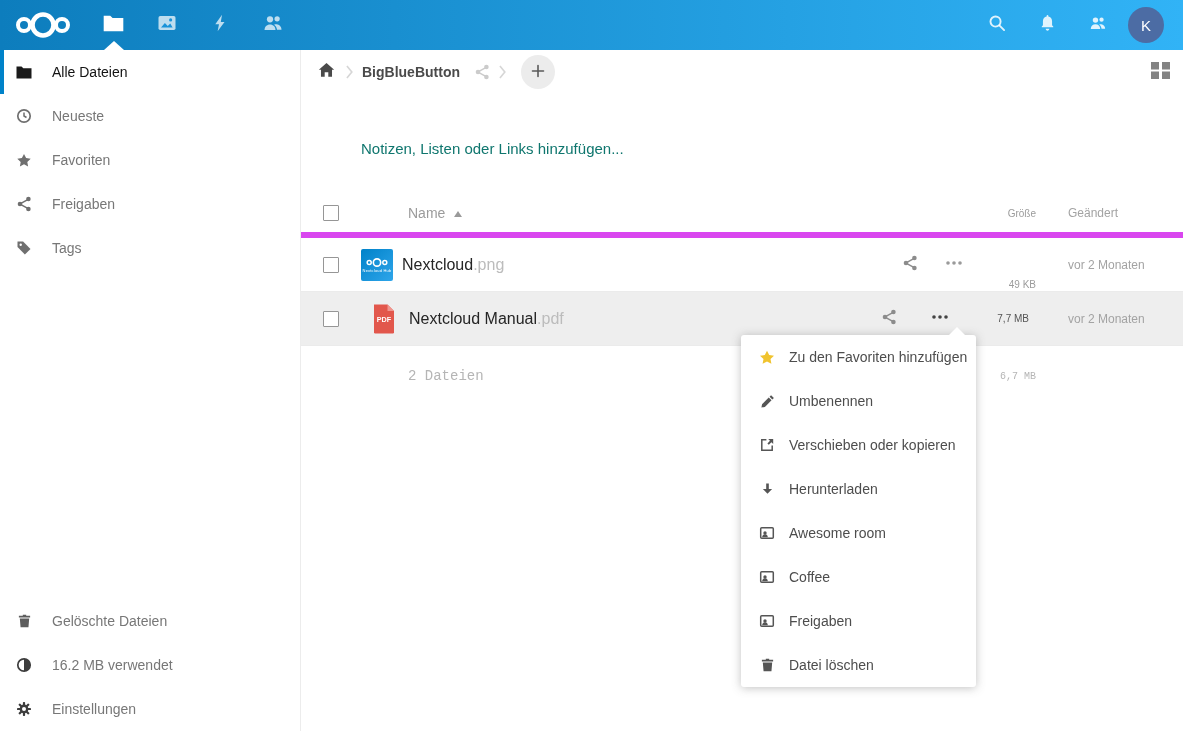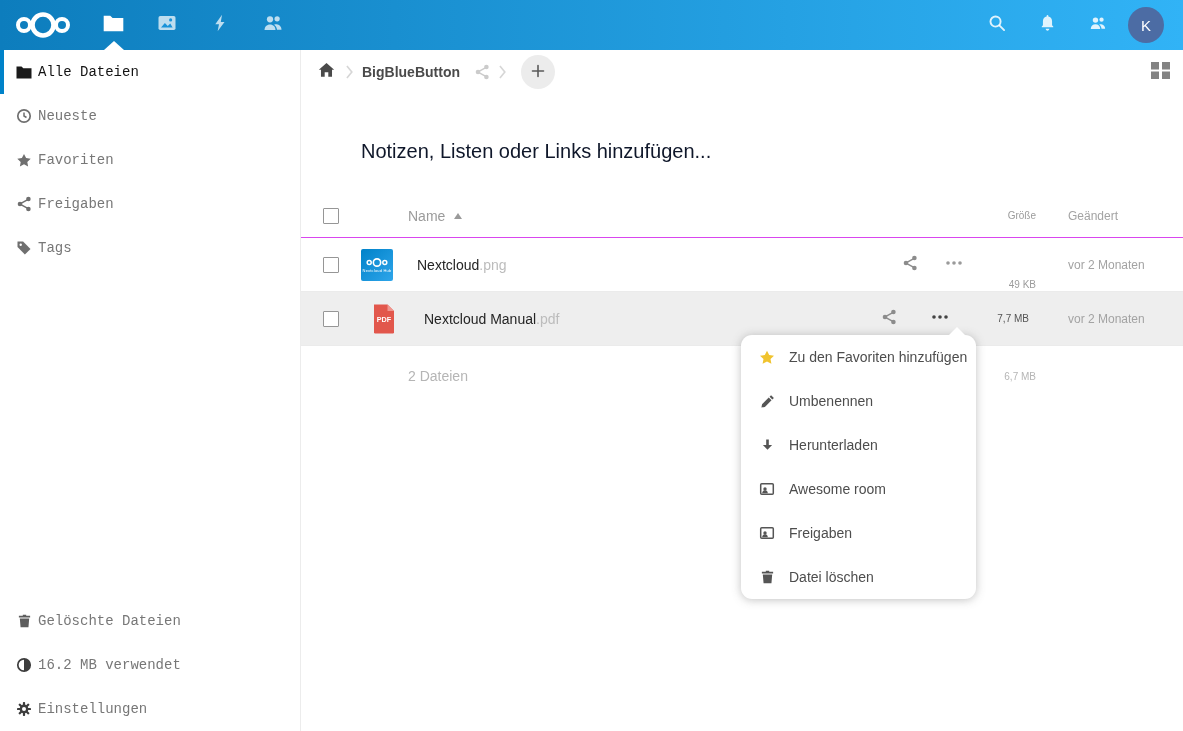--- a/index.html
+++ b/index.html
@@ -34,22 +34,22 @@
     margin:0 19px 0 6px; cursor:pointer;
   }
 
   
   .sidebar {
     position:absolute; top:50px; left:0; bottom:0; width:301px;
     background:#fff; border-right:1px solid #ececec;
     display:flex; flex-direction:column; z-index:10;
   }
   .nav-item {
-    height:44px; display:flex; align-items:center; padding-left:16px; gap:6px;
-    font-size:14px; color:#777; cursor:pointer; position:relative;font-family:Liberation Mono, monospace;
+    height:44px; display:flex; align-items:center; padding-left:16px; gap:20px;
+    font-size:14px; color:#777; cursor:pointer; position:relative;
   }
   .nav-item.active { color:#131313; }
   .nav-item.active::before {
     content:""; position:absolute; left:0; top:0; bottom:0; width:4px; background:#0082c9;
   }
   .nav-item.active { padding-left:16px; }
   .nav-item .nicon { width:16px; height:16px; display:flex; align-items:center; justify-content:center; }
   .side-footer { margin-top:auto; padding-bottom:0; }
 
   
@@ -63,59 +63,59 @@
   .addbtn {
     width:34px; height:34px; border-radius:50%; background:#ececec; border:none;
     display:flex; align-items:center; justify-content:center; cursor:pointer; margin-left:6px;
   }
   .viewtoggle {
     position:absolute; top:5px; right:6px; width:34px; height:34px; border:none; background:transparent;
     display:flex; align-items:center; justify-content:center; cursor:pointer;
   }
 
   .workspace { padding:46px 0 0 60px; height:100px; }
-  .workspace .ph { font-size:20px; color:#0f172a; cursor:text; }
+  .workspace .ph { font-size:15px; color:#0f766e; cursor:text; }
 
   
   .filelist { margin-top:0; }
   .lrow { display:flex; align-items:center; }
-  .lhead { height:44px; border-bottom:1px solid #d946ef; color:#9b9b9b; font-size:14px;justify-content:flex-end; }
+  .lhead { height:44px; border-bottom:6px solid #d946ef; color:#9b9b9b; font-size:14px;justify-content:flex-end; }
   .frow  { height:54px; border-bottom:1px solid #ebebeb; }
   .frow.selected { background:#eeeeee;gap:7px; }
   .col-check { width:60px; display:flex; align-items:center; justify-content:center; }
   .cb {
     width:16px; height:16px; border:1px solid #969696; border-radius:1px; background:#fff; cursor:pointer;
   }
   .col-name { flex:1; display:flex; align-items:center; min-width:0; cursor:pointer; }
   .hname { padding-left:47px; display:flex; align-items:center; gap:9px; cursor:pointer; }
   .sort-asc {
     width:0; height:0; border-left:4px solid transparent; border-right:4px solid transparent;
     border-bottom:6px solid #9a9a9a; margin-top:1px;
   }
   .thumb {
     width:32px; height:32px; border-radius:2px; flex:none; position:relative;
     display:flex; flex-direction:column; align-items:center; justify-content:center; cursor:pointer;
   }
   .thumb.png { background:linear-gradient(135deg,#0082c9 0%,#2ea5ea 100%); }
   .thumbcap { font-size:4px; color:#fff; line-height:4px; margin-top:1px; letter-spacing:.2px; }
-  .fname { margin-left:24px; font-size:14px; color:#252525; white-space:nowrap; }
+  .fname { margin-left:9px; font-size:16px; color:#252525; white-space:nowrap; }
   .fname .ext { color:#bcbcbc; }
   .col-share, .col-dots { width:44px; display:flex; align-items:center; justify-content:center; }
   .iconbtn { background:transparent; border:none; width:34px; height:34px; display:flex; align-items:center; justify-content:center; cursor:pointer; }
   .col-size { width:84px; display:flex; justify-content:flex-end; padding-right:24px; font-size:10px; }
   .size-light { color:#9b9b9b;margin-top:40px; }
   .size-dark  { color:#545454; }
   .col-modified { width:123px; padding-left:8px; font-size:12px; color:#a3a3a3; }
-  .summary { height:60px; color:#b5b5b5; font-size:14px; }
+  .summary { height:60px; color:#b5b5b5; font-size:14px;font-family:Liberation Mono, monospace; }
   .summary .col-name { padding-left:47px; cursor:default; }
 
   
   .popovermenu {
     position:absolute; left:741px; top:335px; width:235px; background:#fff;
-    border-radius:11px; box-shadow:0 1px 10px rgba(77,77,77,.35); z-index:40;
+    border-radius:3px; box-shadow:0 1px 10px rgba(77,77,77,.35); z-index:40;
   }
   .pm-arrow {
     position:absolute; top:-8px; right:11px; width:0; height:0;
     border-left:8px solid transparent; border-right:8px solid transparent; border-bottom:8px solid #fff;
   }
   .pm-item {
     height:44px; display:flex; align-items:center; padding-left:18px; gap:14px;
     font-size:14px; color:#4d4d4d; cursor:pointer; white-space:nowrap;
   }
   .pm-item .micon { width:16px; height:16px; flex:none; display:flex; align-items:center; justify-content:center; }
@@ -490,20 +490,29 @@
 
   <div class="pm-item">
     <span class="micon">
       <svg width="15" height="15" viewBox="0 0 16 16">
           <path fill="#555555" d="M11.8 1.2l3 3-1.6 1.6-3-3zM9.3 3.7l3 3-7.1 7.1-3.7.7.7-3.7z"></path>
         </svg>
     </span>
     <span>Umbenennen</span>
   </div>
 
+  <div class="pm-item">
+    <span class="micon">
+      <svg width="16" height="16" viewBox="0 0 16 16">
+        <path d="M13.2 8.6v4.6H2.8V2.8h4.6" fill="none" stroke="#555555" stroke-width="1.5"></path>
+        <path fill="#555555" d="M9.2 2h5v5l-1.8-1.8-2.6 2.6-1.4-1.4 2.6-2.6z"></path>
+      </svg>
+    </span>
+    <span>Verschieben oder kopieren</span>
+  </div>
 
   <div class="pm-item">
     <span class="micon">
       <svg width="15" height="15" viewBox="0 0 16 16">
           <path fill="#555555" d="M6.6 1.5h2.8v6h3.5L8 12.6 3.1 7.5h3.5z"></path>
         </svg>
     </span>
     <span>Herunterladen</span>
   </div>
 
@@ -511,29 +520,39 @@
     <span class="micon">
       <svg width="16" height="16" viewBox="0 0 16 16">
         <rect x="1.7" y="2.7" width="12.6" height="10.6" rx="1" fill="none" stroke="#555555" stroke-width="1.5"></rect>
         <circle cx="6" cy="8" r="1.7" fill="#555555"></circle>
         <path d="M3.2 12.2c0-1.7 1.2-2.9 2.8-2.9s2.8 1.2 2.8 2.9z" fill="#555555"></path>
       </svg>
     </span>
     <span>Awesome room</span>
   </div>
 
-
   <div class="pm-item">
     <span class="micon">
       <svg width="16" height="16" viewBox="0 0 16 16">
         <rect x="1.7" y="2.7" width="12.6" height="10.6" rx="1" fill="none" stroke="#555555" stroke-width="1.5"></rect>
         <circle cx="6" cy="8" r="1.7" fill="#555555"></circle>
         <path d="M3.2 12.2c0-1.7 1.2-2.9 2.8-2.9s2.8 1.2 2.8 2.9z" fill="#555555"></path>
       </svg>
     </span>
+    <span>Coffee</span>
+  </div>
+
+  <div class="pm-item">
+    <span class="micon">
+      <svg width="16" height="16" viewBox="0 0 16 16">
+        <rect x="1.7" y="2.7" width="12.6" height="10.6" rx="1" fill="none" stroke="#555555" stroke-width="1.5"></rect>
+        <circle cx="6" cy="8" r="1.7" fill="#555555"></circle>
+        <path d="M3.2 12.2c0-1.7 1.2-2.9 2.8-2.9s2.8 1.2 2.8 2.9z" fill="#555555"></path>
+      </svg>
+    </span>
     <span>Freigaben</span>
   </div>
 
   <div class="pm-item">
     <span class="micon">
       <svg width="15" height="16" viewBox="0 0 16 16">
           <path fill="#555555" d="M6.2 1.3h3.6v1.2H14v1.7H2V2.5h4.2zM3 5.4h10l-.8 9.3H3.8z"></path>
         </svg>
     </span>
     <span>Datei löschen</span>

